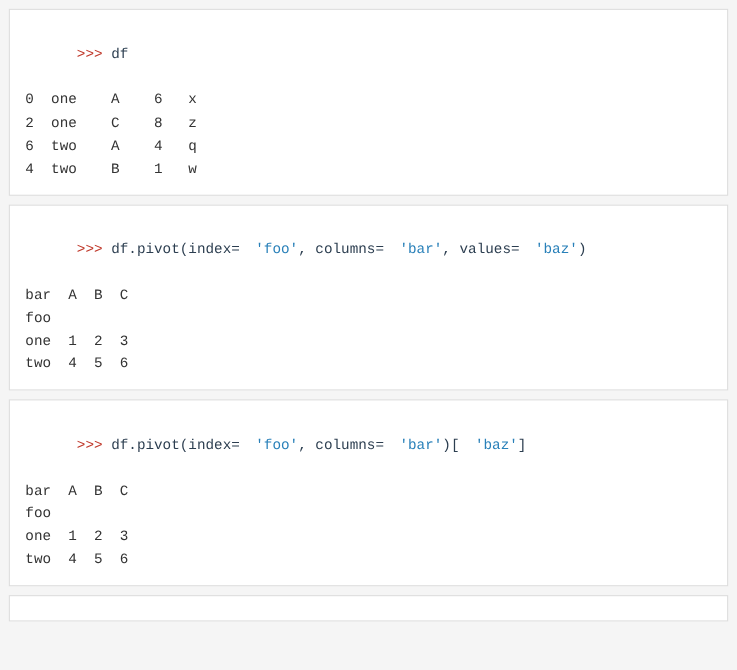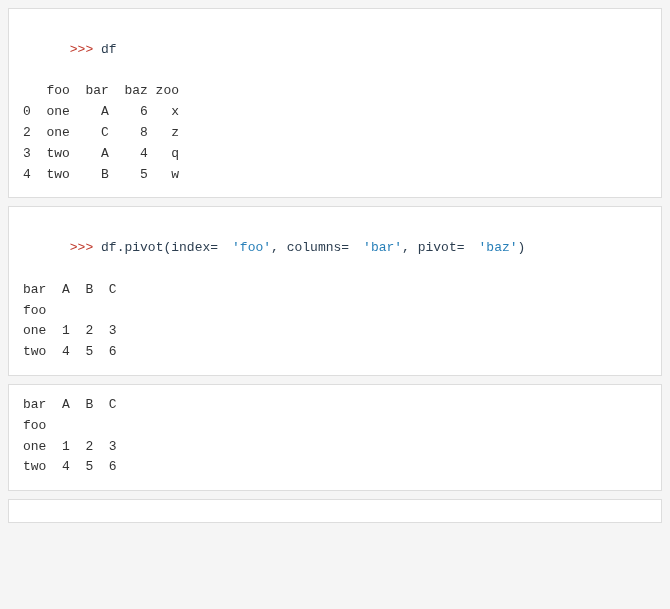--- a/index.html
+++ b/index.html
@@ -37,38 +37,40 @@
   </style>
 </head>
 <body>
 
 <div>
 
   <div class="panel">
     <div class="code-line">
       <span class="prompt">&gt;&gt;&gt; </span><span class="code-text">df</span>
     </div>
-    <div class="output-table">   foo  bar  baz zoo</div>
     <div class="output-table">0  one    A    6   x</div>
     <div class="output-table">2  one    C    8   z</div>
-    <div class="output-table">3  two    A    4   q</div>
-    <div class="output-table">4  two    B    5   w</div>
+    <div class="output-table">6  two    A    4   q</div>
+    <div class="output-table">4  two    B    1   w</div>
   </div>
 
   <div class="panel">
     <div class="code-line">
-      <span class="prompt">&gt;&gt;&gt; </span><span class="code-text">df.pivot(index=</span><span class="code-string">'foo'</span><span class="code-text">, columns=</span><span class="code-string">'bar'</span><span class="code-text">, pivot=</span><span class="code-string">'baz'</span><span class="code-text">)</span>
+      <span class="prompt">&gt;&gt;&gt; </span><span class="code-text">df.pivot(index=</span><span class="code-string">'foo'</span><span class="code-text">, columns=</span><span class="code-string">'bar'</span><span class="code-text">, values=</span><span class="code-string">'baz'</span><span class="code-text">)</span>
     </div>
     <div class="output-table">bar  A  B  C</div>
     <div class="output-table">foo</div>
     <div class="output-table">one  1  2  3</div>
     <div class="output-table">two  4  5  6</div>
   </div>
 
   <div class="panel">
+    <div class="code-line">
+      <span class="prompt">&gt;&gt;&gt; </span><span class="code-text">df.pivot(index=</span><span class="code-string">'foo'</span><span class="code-text">, columns=</span><span class="code-string">'bar'</span><span class="code-text">)[</span><span class="code-string">'baz'</span><span class="code-text">]</span>
+    </div>
     <div class="output-table">bar  A  B  C</div>
     <div class="output-table">foo</div>
     <div class="output-table">one  1  2  3</div>
     <div class="output-table">two  4  5  6</div>
   </div>
 
   <div class="panel">
     
     
     

